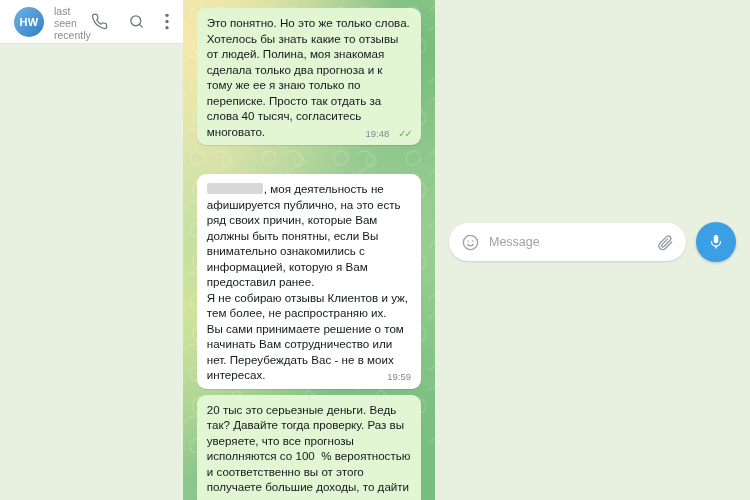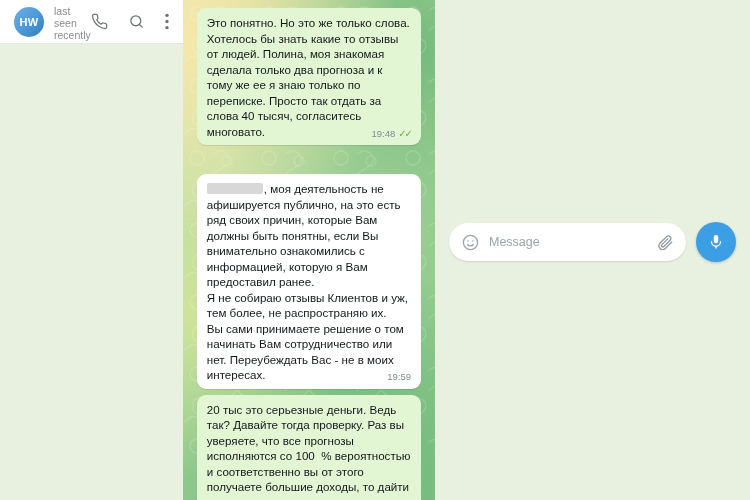--- a/index.html
+++ b/index.html
@@ -89,21 +89,21 @@
   .bubble.out { background: #e3f6d4; }
   .bubble .text { white-space: pre-wrap; }
 
   .meta {
     float: right;
     margin: 4px 0 -2px 8px;
     font-size: 9.5px;
     color: #7c8c95;
     display: inline-flex;
     align-items: center;
-    gap: 3px;
+    gap: 9px;
     line-height: 12px;
     white-space: nowrap;
   }
   .ticks { color: #5fb84e; font-size: 10px; letter-spacing: -2px; }
 
   .redacted {
     display: inline-block;
     width: 56px; height: 11px;
     background: #d8d8d8;
     border-radius: 2px;

